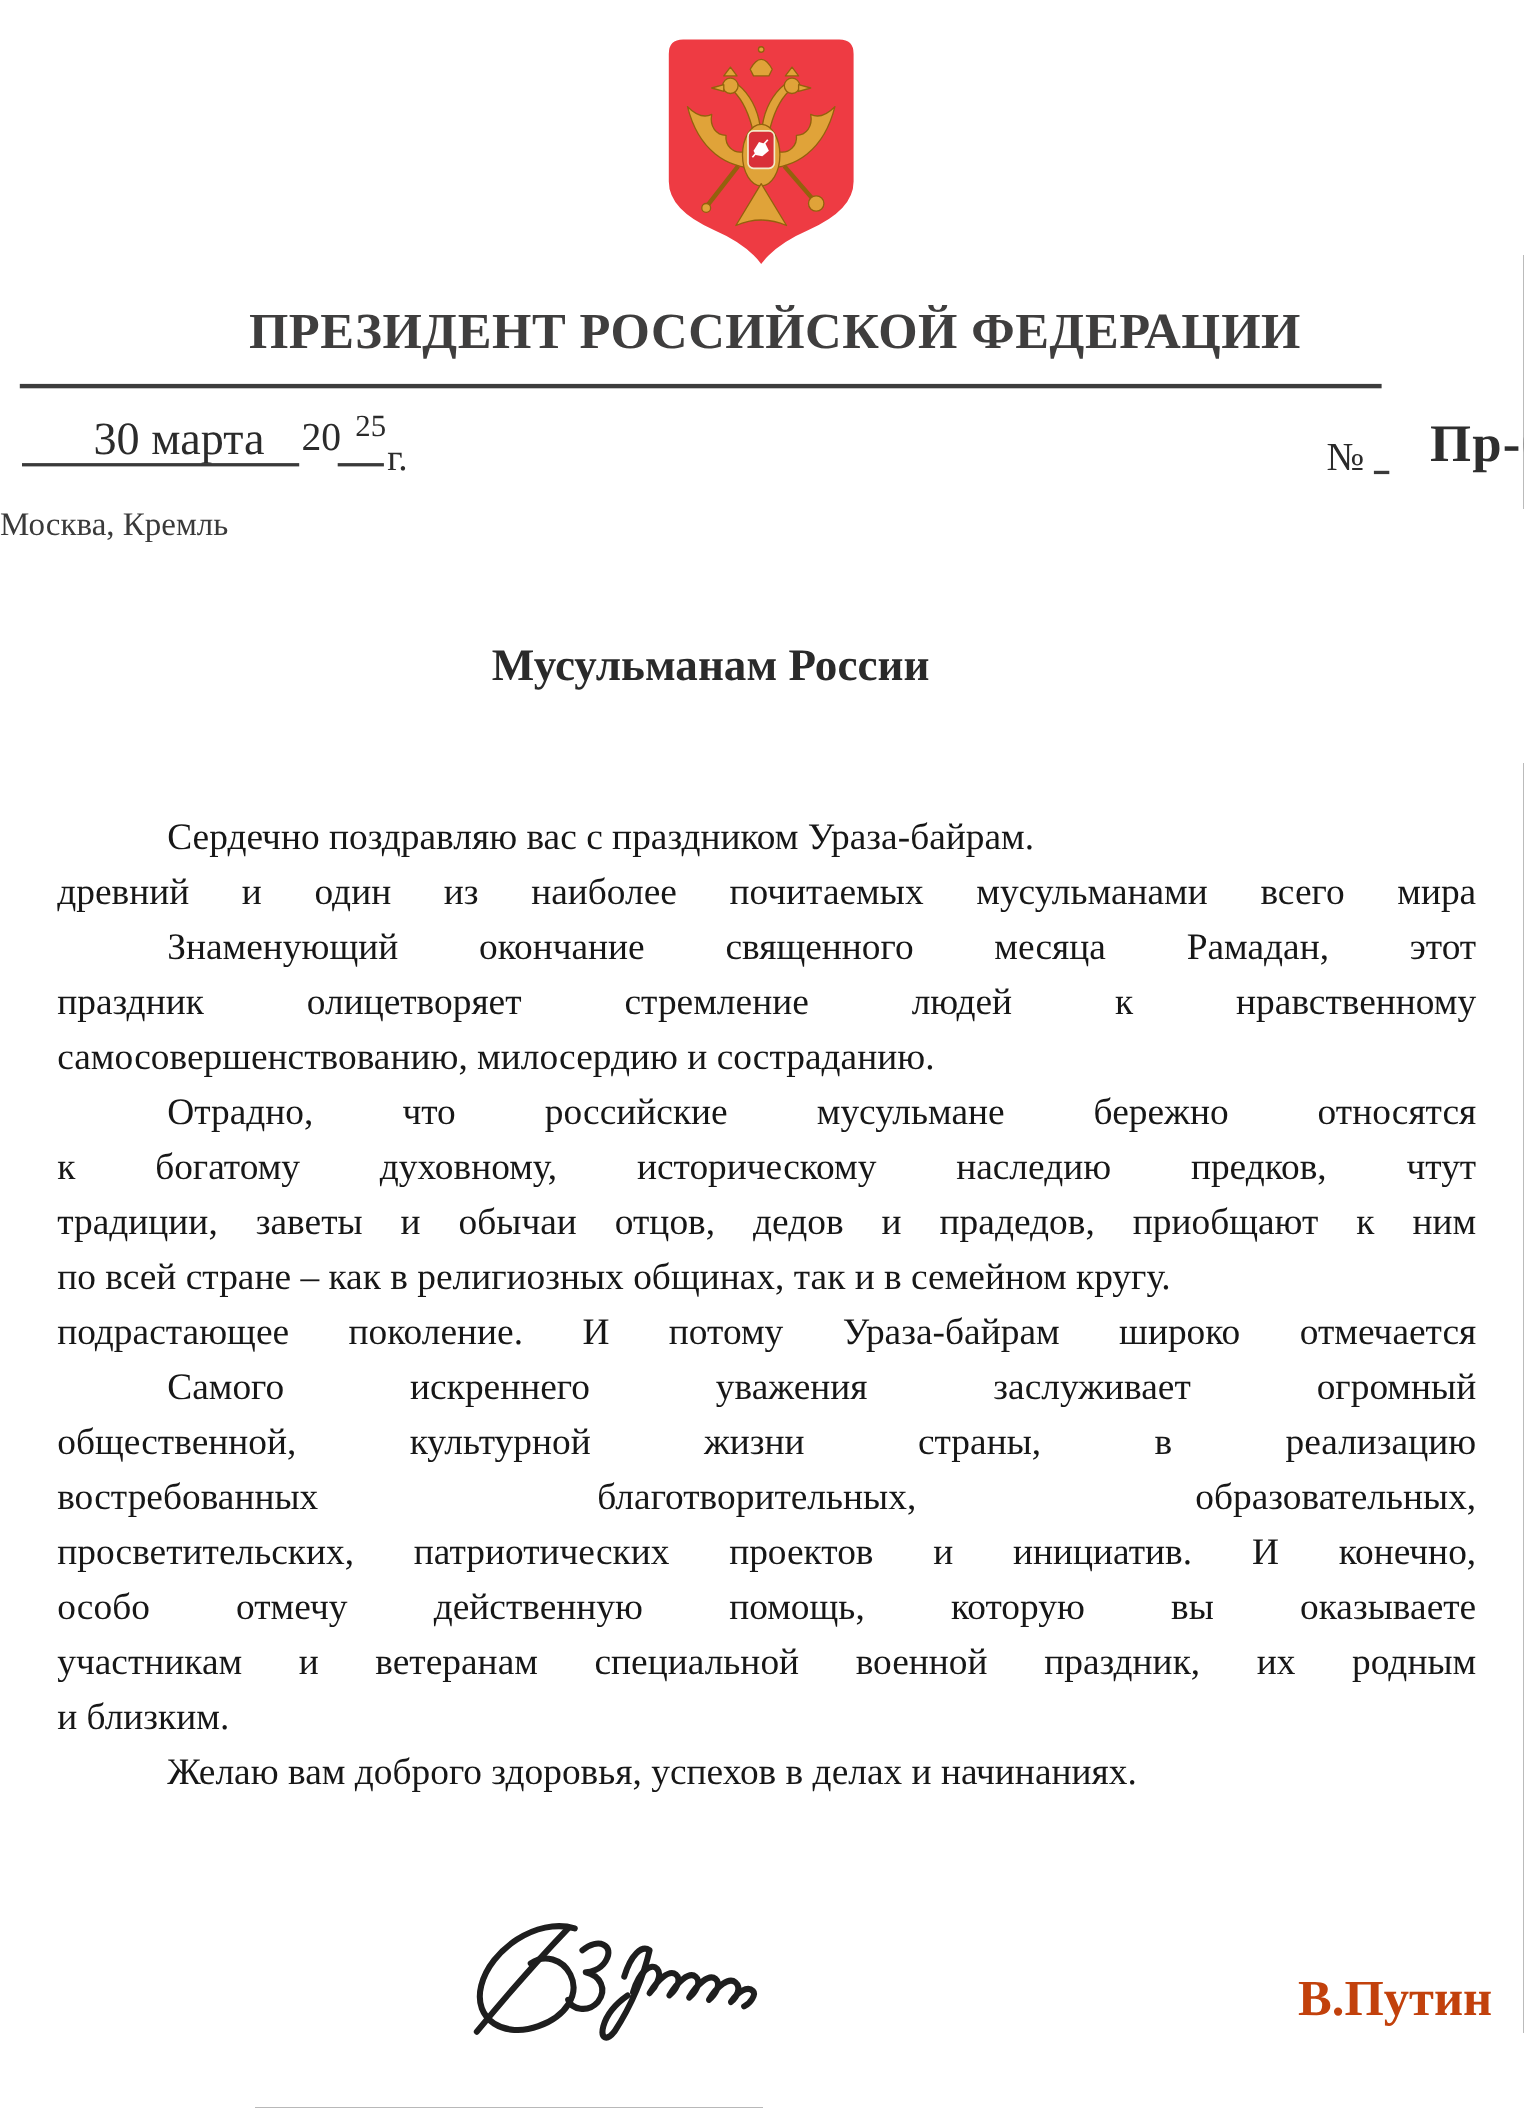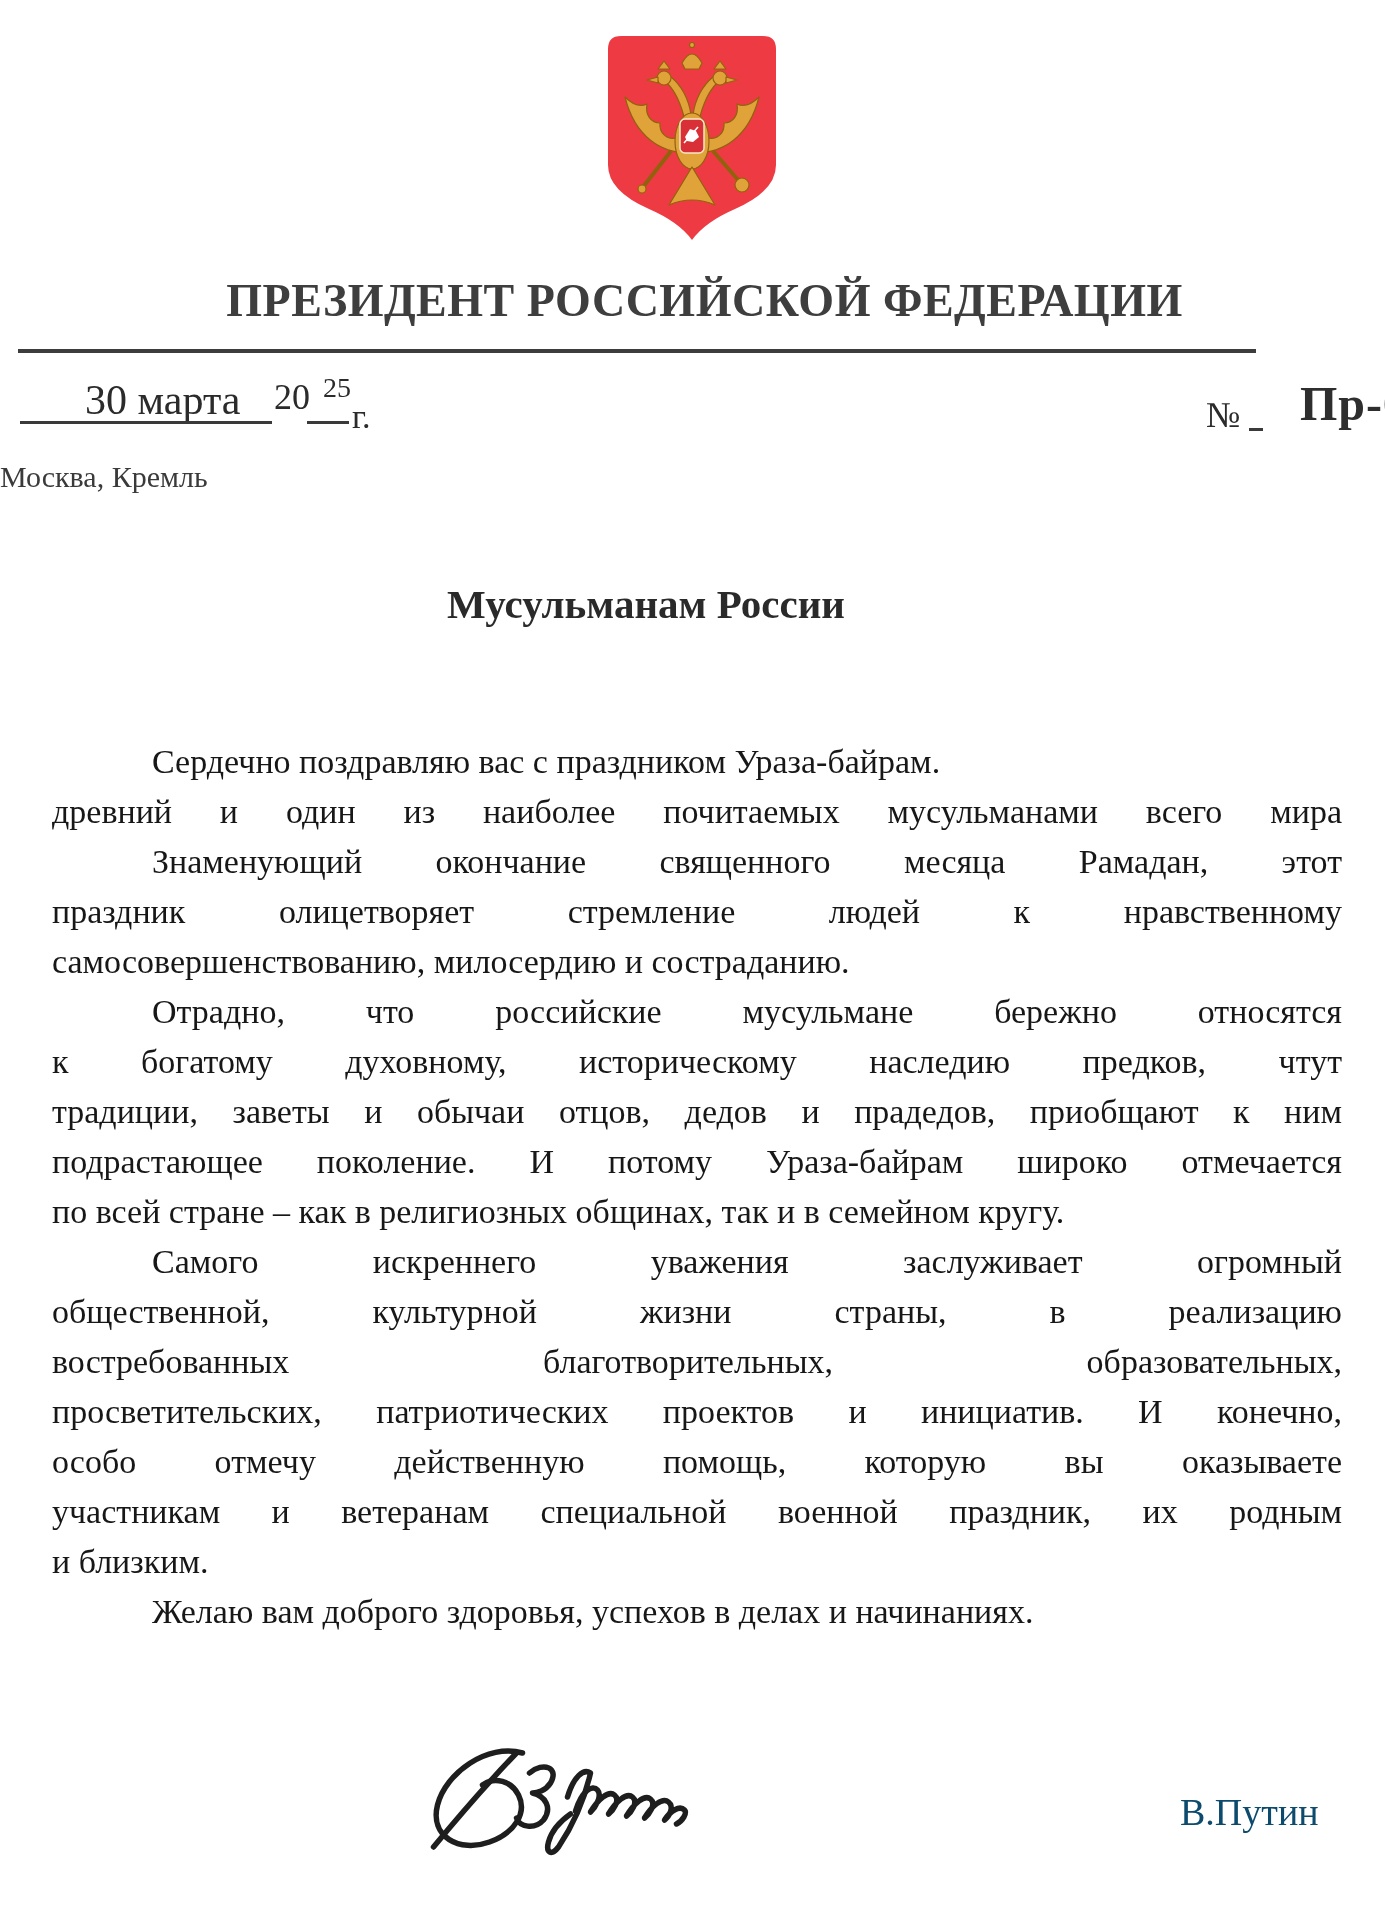--- a/index.html
+++ b/index.html
@@ -45,21 +45,21 @@
   
   .body-text{
     position:absolute;left:52px;top:710px;width:1290px;
     font-size:34px;line-height:50px;color:#171717;margin-top:27px;
   }
   .ln{text-align:justify;}
   .ln.j{text-align-last:justify;}
   .ln.first{padding-left:100px;}
   
   .sig{position:absolute;left:415px;top:1735px;width:285px;height:130px;}
-  .sig-name{position:absolute;left:1180px;top:1790px;font-size:38px;color:#0c4a6e;white-space:nowrap;}
+  .sig-name{position:absolute;left:1180px;top:1790px;font-size:46px;color:#c2410c;white-space:nowrap;font-weight:bold;}
 </style>
 </head>
 <body>
 
 <div class="page">
 
   <svg class="emblem" viewBox="0 0 174 210">
     <path d="M16,3 H158 Q171,3 171,16 V132 Q171,158 130,176 Q100,189 87,207 Q74,189 44,176 Q3,158 3,132 V16 Q3,3 16,3 Z" fill="#ee3b43"></path>
     <g fill="#e0a339" stroke="#93610d" stroke-width="1.2" stroke-linejoin="round">
       <path d="M84,120 C56,120 30,104 20,64 C28,72 36,74 42,71 C40,82 46,90 55,90 C54,99 61,107 71,105 C73,112 79,117 84,117 Z"></path>
@@ -107,22 +107,22 @@
     <div class="ln first">Сердечно поздравляю вас с праздником Ураза-байрам.</div>
 
     <div class="ln j">древний и один из наиболее почитаемых мусульманами всего мира</div>
     <div class="ln first j">Знаменующий окончание священного месяца Рамадан, этот</div>
     <div class="ln j">праздник олицетворяет стремление людей к нравственному</div>
     <div class="ln">самосовершенствованию, милосердию и состраданию.</div>
 
     <div class="ln first j">Отрадно, что российские мусульмане бережно относятся</div>
     <div class="ln j">к богатому духовному, историческому наследию предков, чтут</div>
     <div class="ln j">традиции, заветы и обычаи отцов, дедов и прадедов, приобщают к ним</div>
+    <div class="ln">по всей стране – как в религиозных общинах, так и в семейном кругу.</div>
     <div class="ln j">подрастающее поколение. И потому Ураза-байрам широко отмечается</div>
-    <div class="ln">по всей стране – как в религиозных общинах, так и в семейном кругу.</div>
 
     <div class="ln first j">Самого искреннего уважения заслуживает огромный</div>
     <div class="ln j">общественной, культурной жизни страны, в реализацию</div>
     <div class="ln j">востребованных благотворительных, образовательных,</div>
     <div class="ln j">просветительских, патриотических проектов и инициатив. И конечно,</div>
     <div class="ln j">особо отмечу действенную помощь, которую вы оказываете</div>
     <div class="ln j">участникам и ветеранам специальной военной праздник, их родным</div>
     <div class="ln">и близким.</div>
 
     <div class="ln first">Желаю вам доброго здоровья, успехов в делах и начинаниях.</div>

